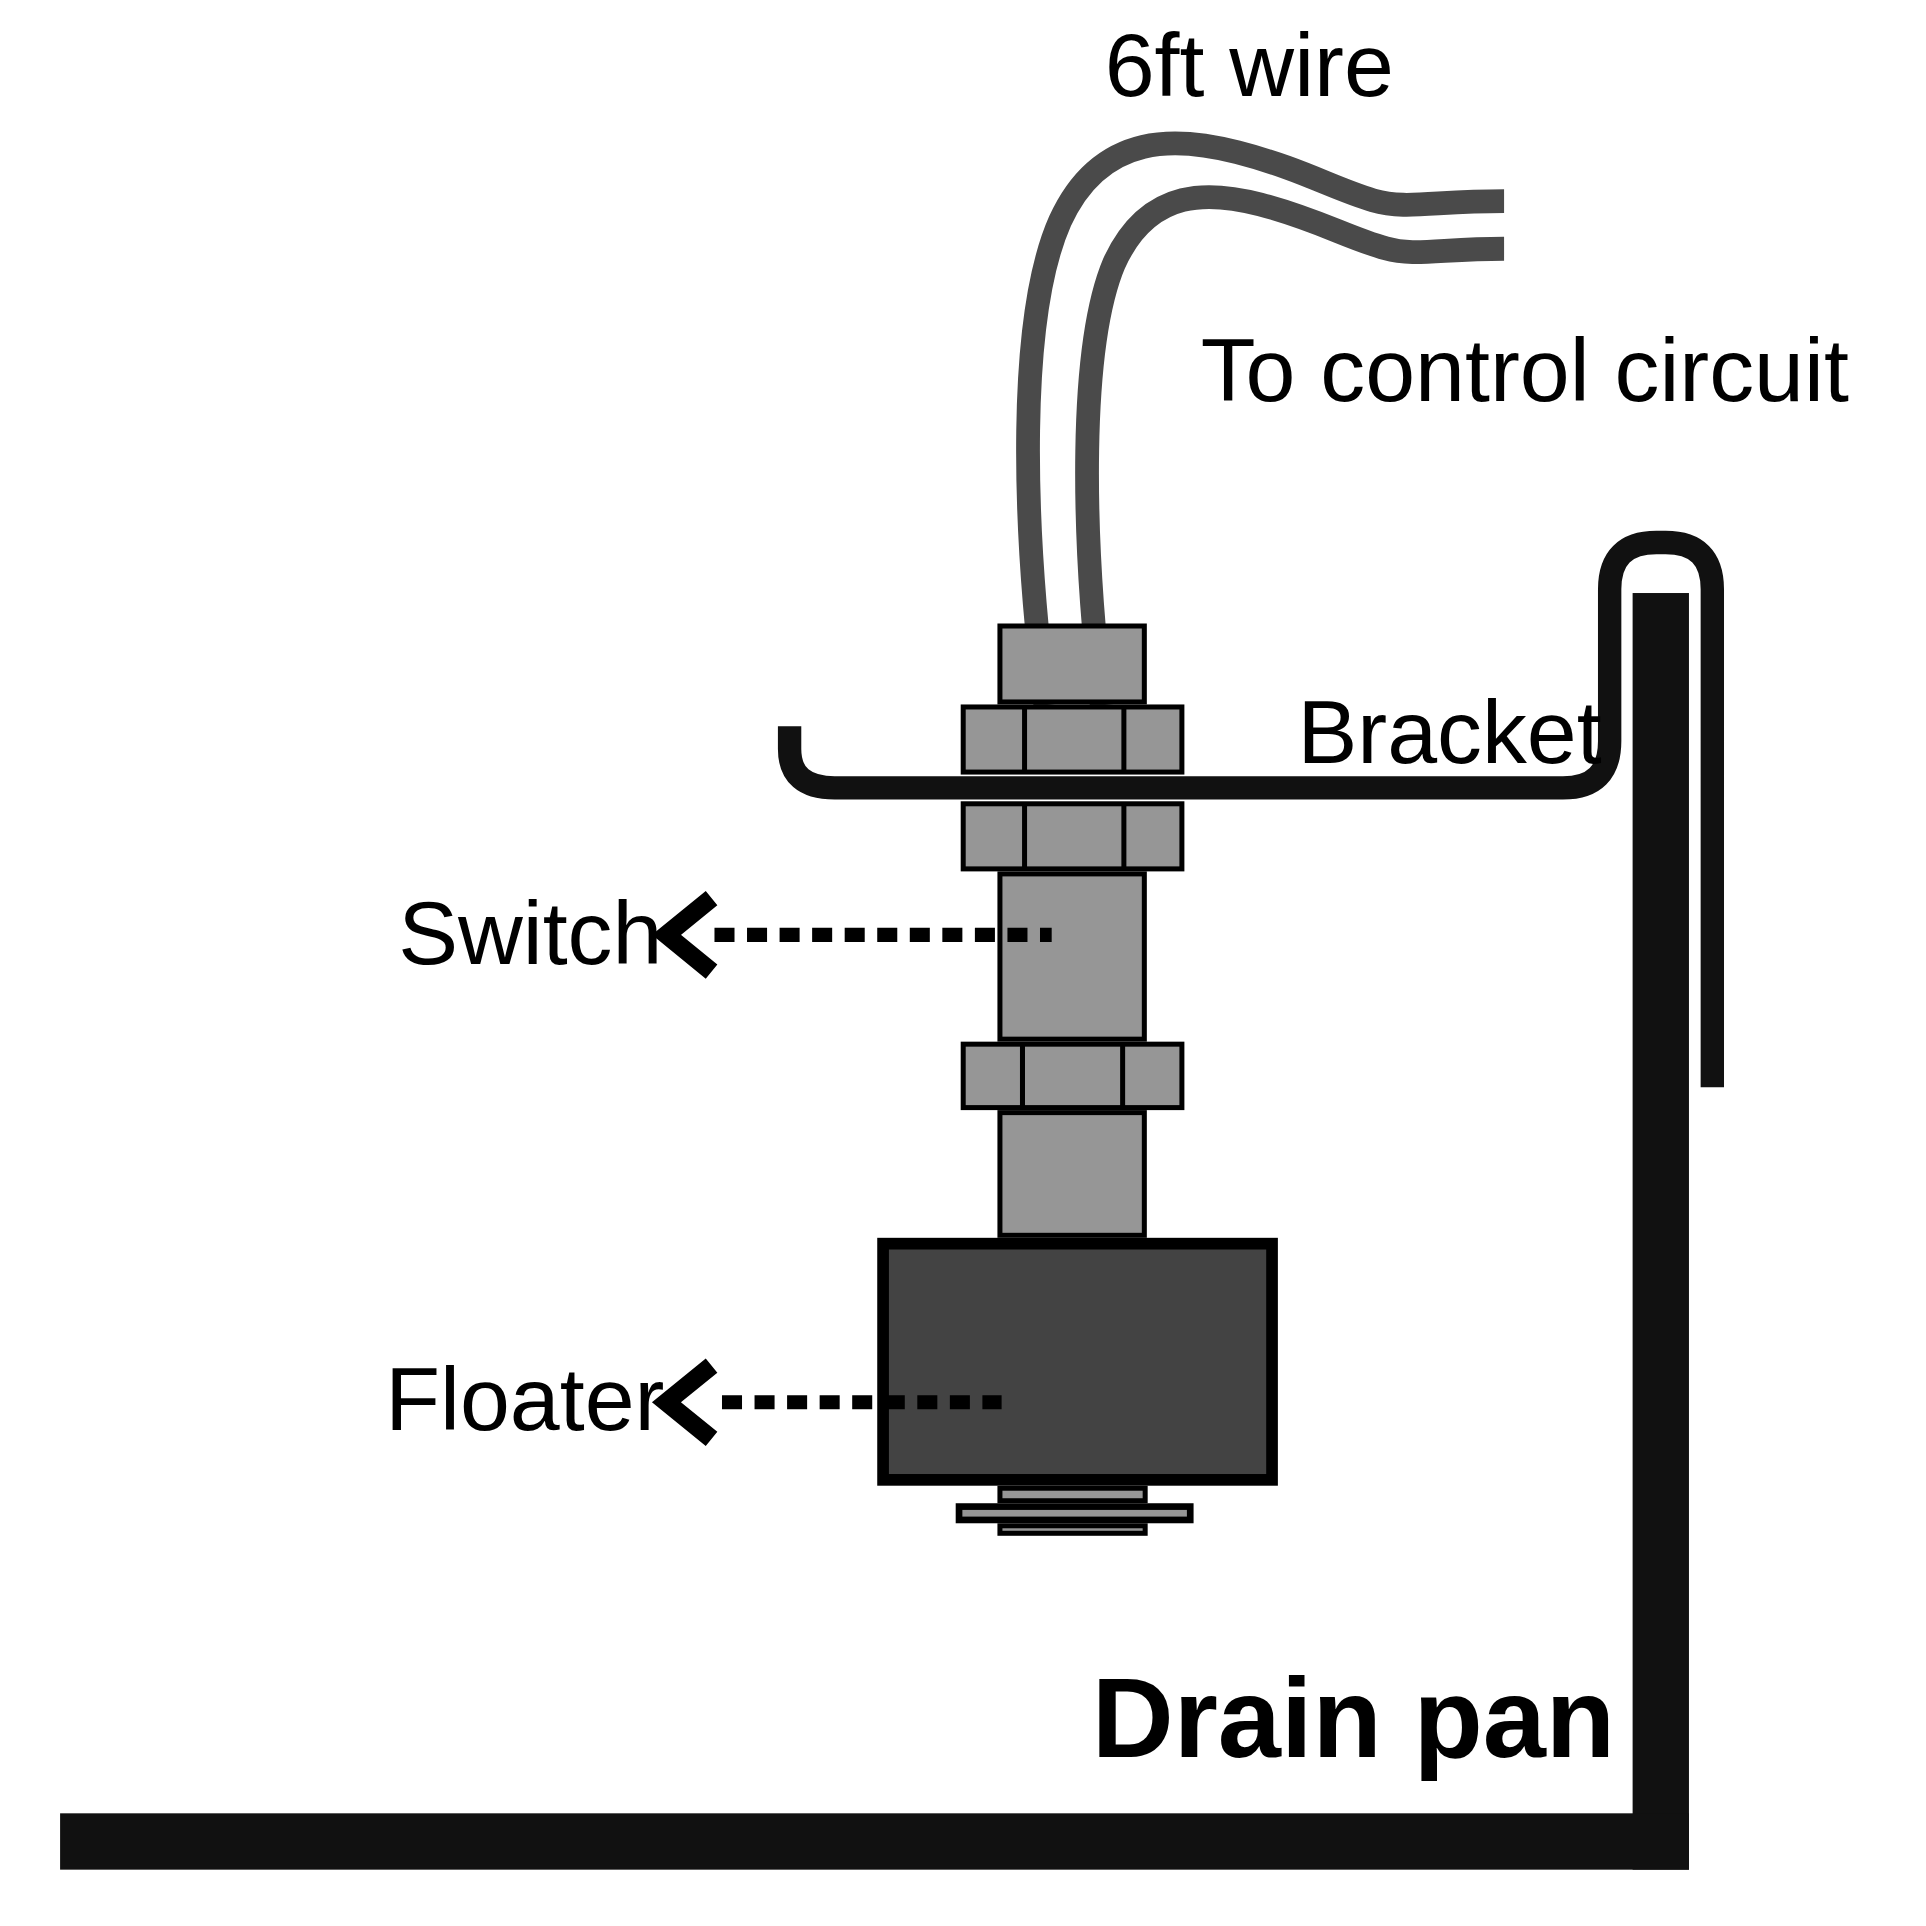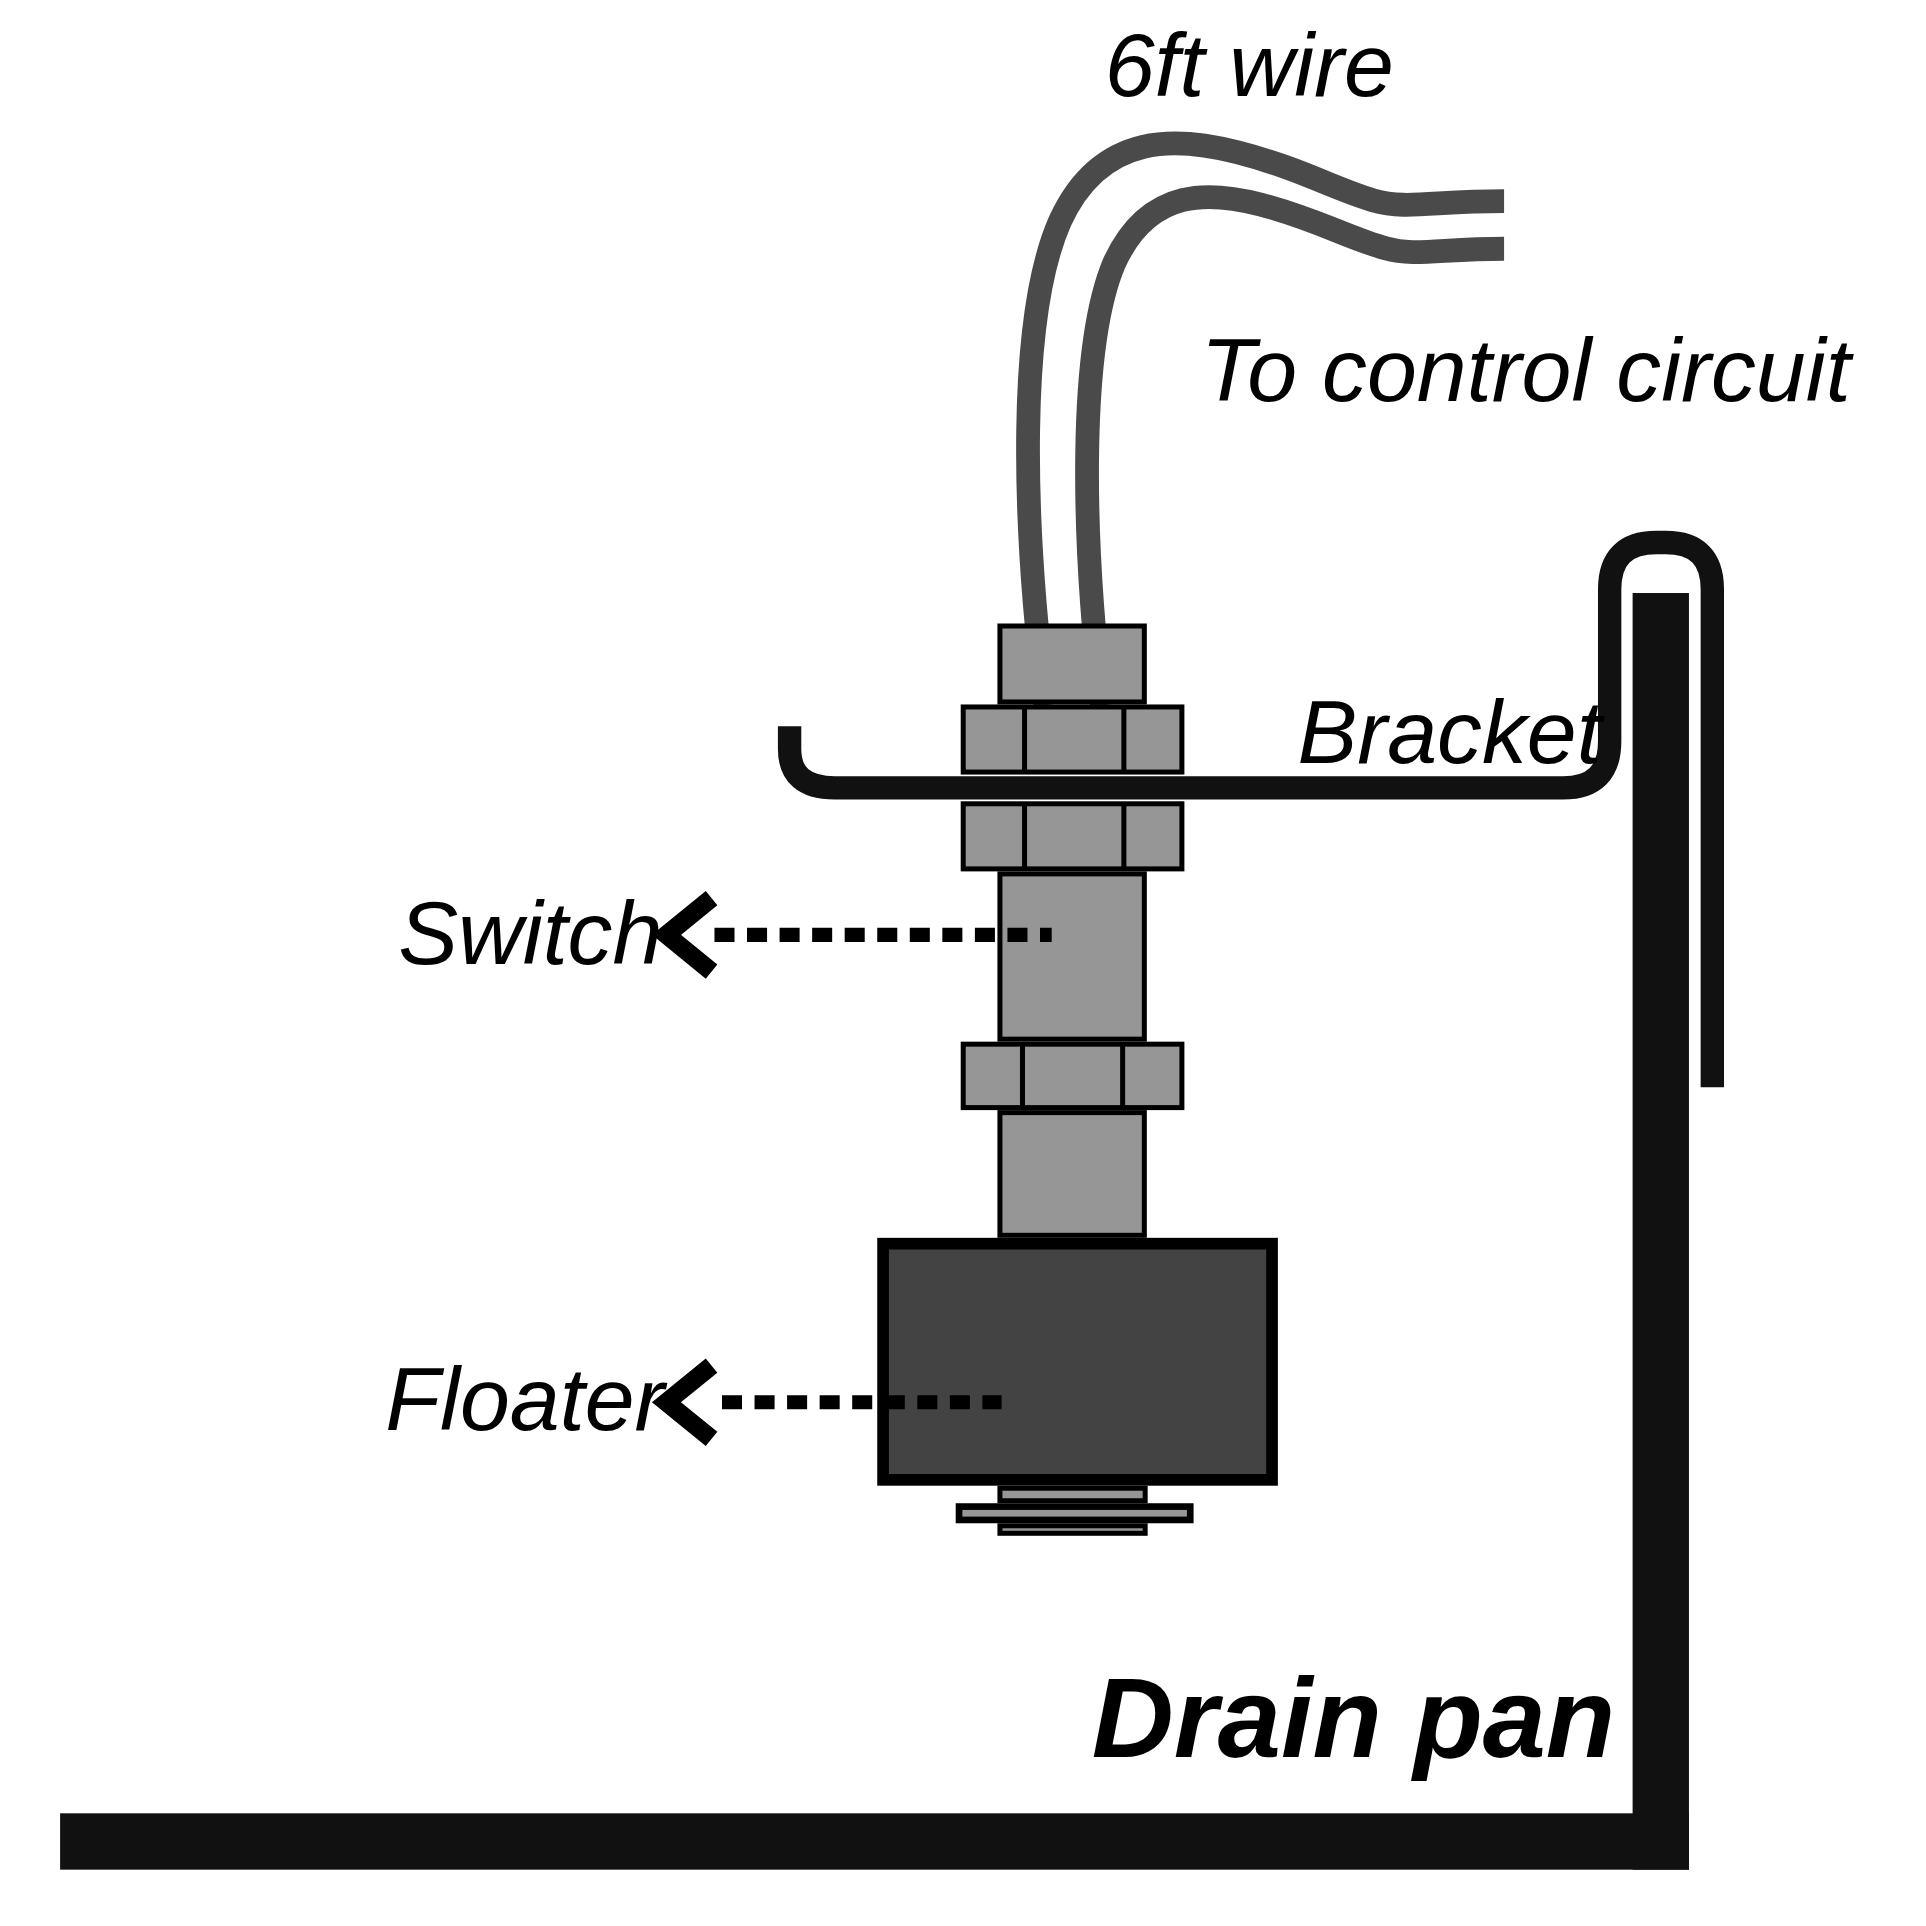--- a/index.html
+++ b/index.html
@@ -8,21 +8,20 @@
     background: #ffffff;
     width: 100%;
     height: 100%;
   }
   .stage {
     width: 100vmin;
     height: 100vmin;
     margin: 0 auto;
     position: relative;
     background: #ffffff;
-    font-style: italic;
   }
   svg {
     display: block;
     width: 100%;
     height: 100%;
   }
   text {
     font-family: "Liberation Sans", sans-serif;
     fill: #000000;
   }

